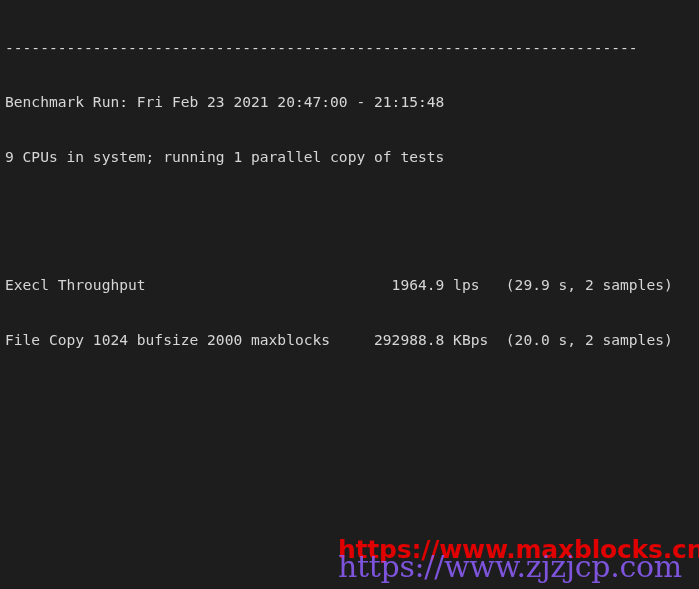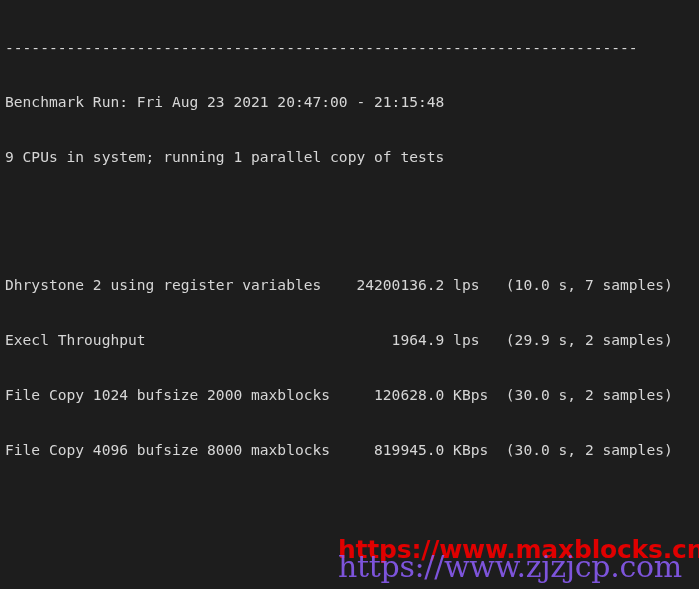--- a/index.html
+++ b/index.html
@@ -61,28 +61,26 @@
     opacity: 0.88;
     letter-spacing: -0.3px;
   }
 </style>
 </head>
 <body>
 
 <div id="terminal">
   <div class="screen">
     <div class="line">------------------------------------------------------------------------</div>
-    <div class="line">Benchmark Run: Fri Aug 23 2021 20:47:00 - 21:15:48</div>
+    <div class="line">Benchmark Run: Fri Feb 23 2021 20:47:00 - 21:15:48</div>
     <div class="line">9 CPUs in system; running 1 parallel copy of tests</div>
     <div class="blank"></div>
 
-    <div class="line">Dhrystone 2 using register variables    24200136.2 lps   (10.0 s, 7 samples)</div>
     <div class="line">Execl Throughput                            1964.9 lps   (29.9 s, 2 samples)</div>
-    <div class="line">File Copy 1024 bufsize 2000 maxblocks     120628.0 KBps  (30.0 s, 2 samples)</div>
-    <div class="line">File Copy 4096 bufsize 8000 maxblocks     819945.0 KBps  (30.0 s, 2 samples)</div>
+    <div class="line">File Copy 1024 bufsize 2000 maxblocks     292988.8 KBps  (20.0 s, 2 samples)</div>
     
     
     
     
     
     
 
     
 
     

